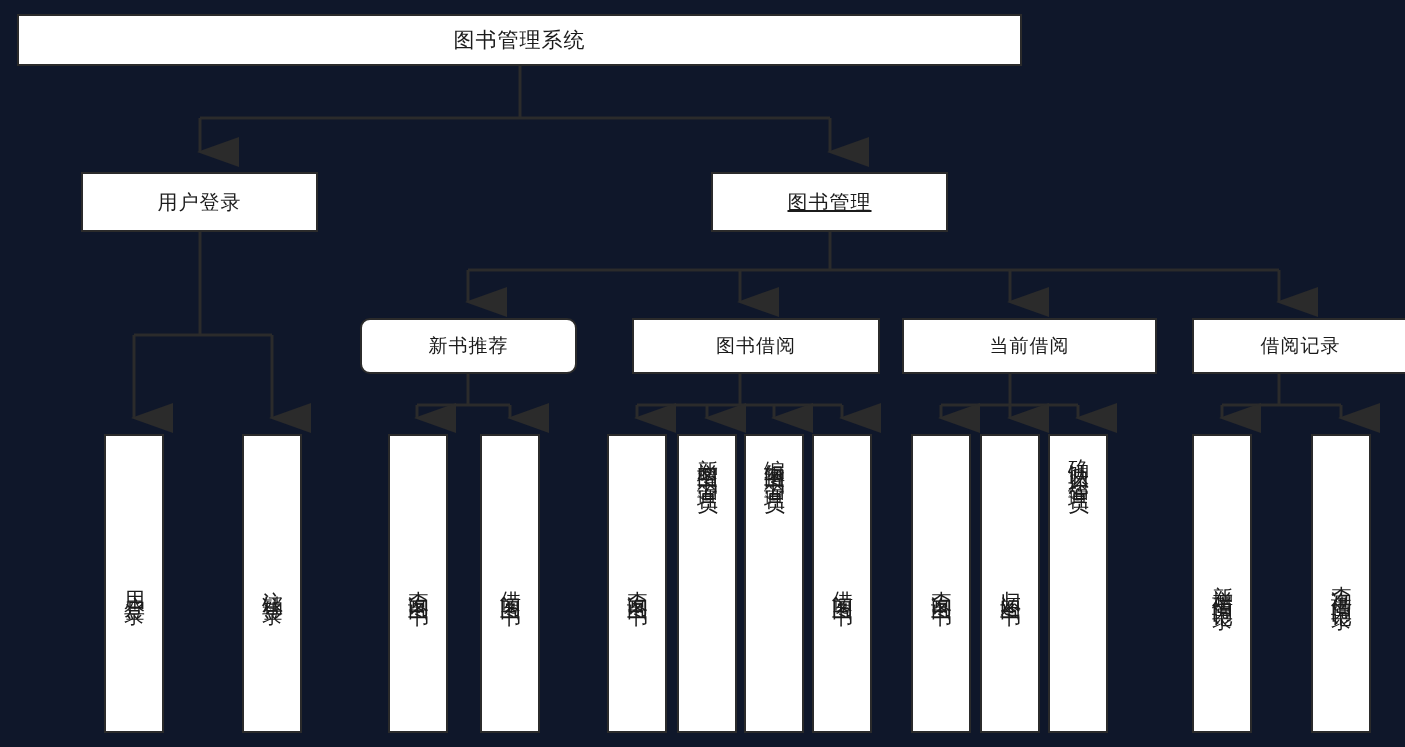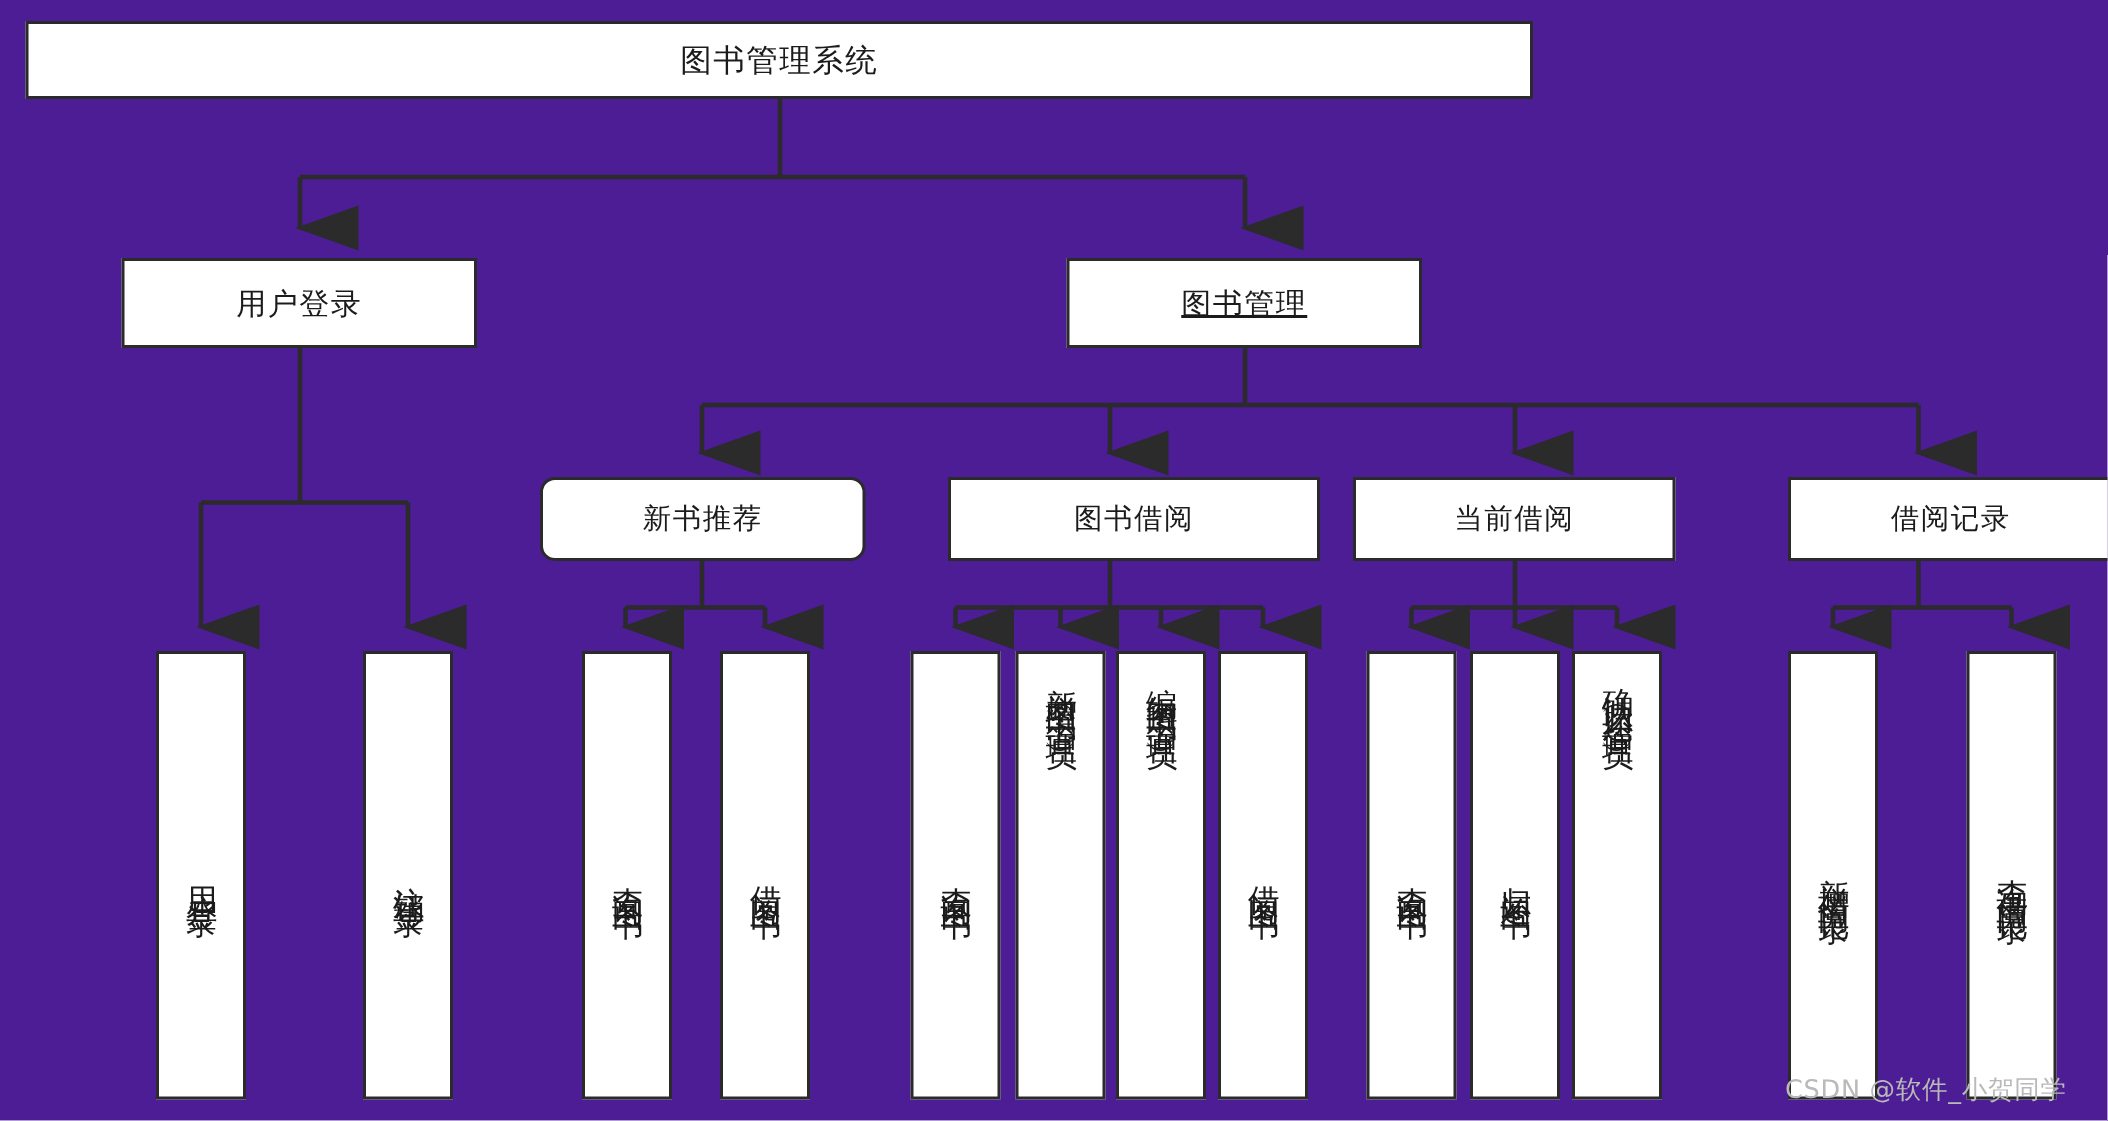--- a/index.html
+++ b/index.html
@@ -1,18 +1,18 @@
 <!DOCTYPE html>
 <html><head>
 <meta charset="utf-8">
 <style>
   html,body{margin:0;padding:0;background:#ffffff;}
   body{width:1405px;height:747px;overflow:hidden;
        font-family:"DejaVu Sans","Liberation Sans",sans-serif;}
-  #stage{position:relative;width:1405px;height:747px;background:#4c1d95;}
+  #stage{position:relative;width:1405px;height:747px;background:#0f172a;}
 
   svg.connectors{position:absolute;left:0;top:0;width:1405px;height:747px;
                  pointer-events:none;}
 
   .node{position:absolute;box-sizing:border-box;background:#ffffff;
         border:2px solid #2b2b2b;display:flex;align-items:center;
         justify-content:center;color:#1b1b1b;}
   .node.root{font-size:21px;letter-spacing:1px;}
   .node.lvl1{font-size:20px;letter-spacing:1px;}
   .node.lvl2{font-size:19px;letter-spacing:1px;}
@@ -99,21 +99,21 @@
   <div class="node lvl1" style="left:711px;top:172px;width:237px;height:60px;text-decoration:underline;">
     <span>图书管理</span>
   </div>
 
   <div class="node lvl2" style="left:360px;top:318px;width:217px;height:56px;border-radius:10px;">
     <span>新书推荐</span>
   </div>
   <div class="node lvl2" style="left:632px;top:318px;width:248px;height:56px;">
     <span>图书借阅</span>
   </div>
-  <div class="node lvl2" style="left:902px;top:318px;width:215px;height:56px;">
+  <div class="node lvl2" style="left:902px;top:318px;width:255px;height:56px;">
     <span>当前借阅</span>
   </div>
   <div class="node lvl2" style="left:1192px;top:318px;width:217px;height:56px;">
     <span>借阅记录</span>
   </div>
 
   <div class="leaf center" style="left:104px;top:434px;width:60px;height:299px;">
     <span class="vtext">用户登录</span>
   </div>
   <div class="leaf center" style="left:242px;top:434px;width:60px;height:299px;">
@@ -150,15 +150,14 @@
     <span class="vtext">确认归还（管理员）</span>
   </div>
 
   <div class="leaf center" style="left:1192px;top:434px;width:60px;height:299px;">
     <span class="vtext">新增借阅记录</span>
   </div>
   <div class="leaf center" style="left:1311px;top:434px;width:60px;height:299px;">
     <span class="vtext">查询借阅记录</span>
   </div>
 
-  <div class="watermark" style="left:1190px;top:715px;">CSDN @软件_小贺同学</div>
 
 </div>
 
 </body></html>

